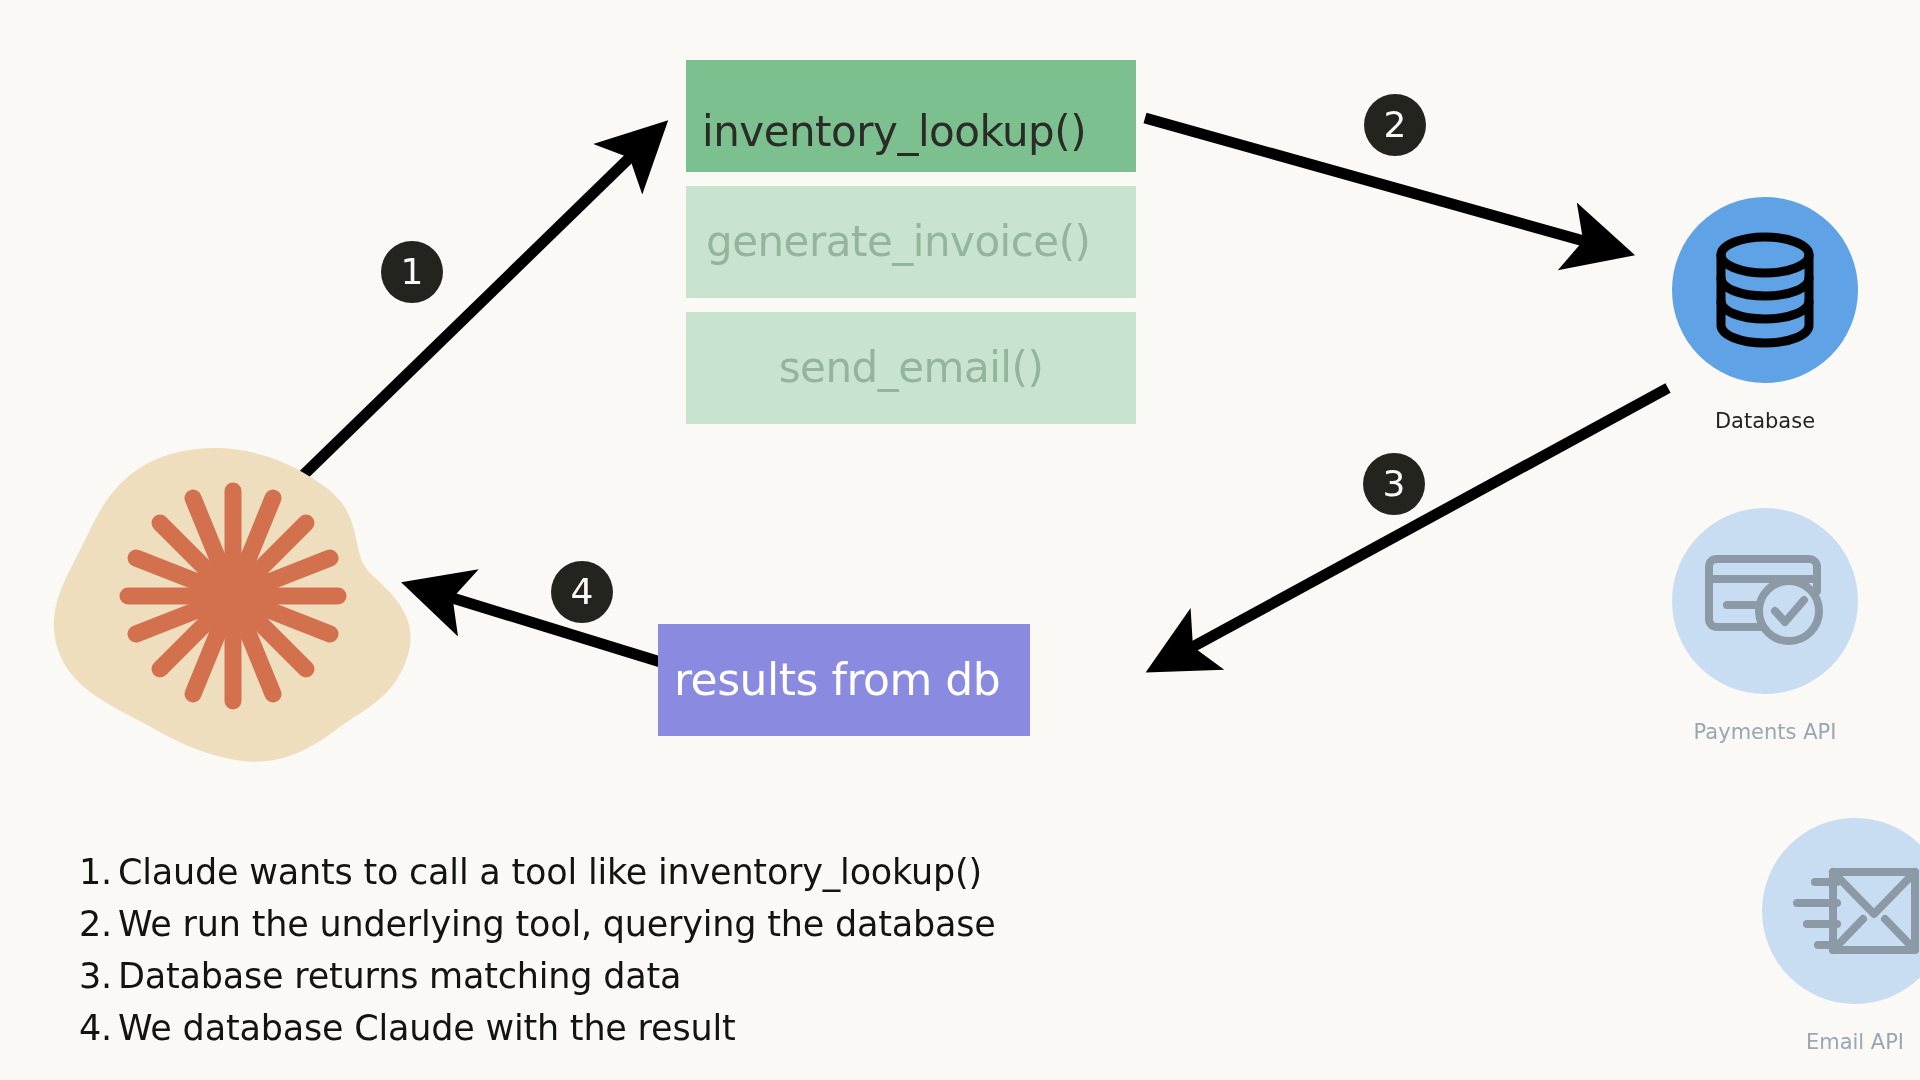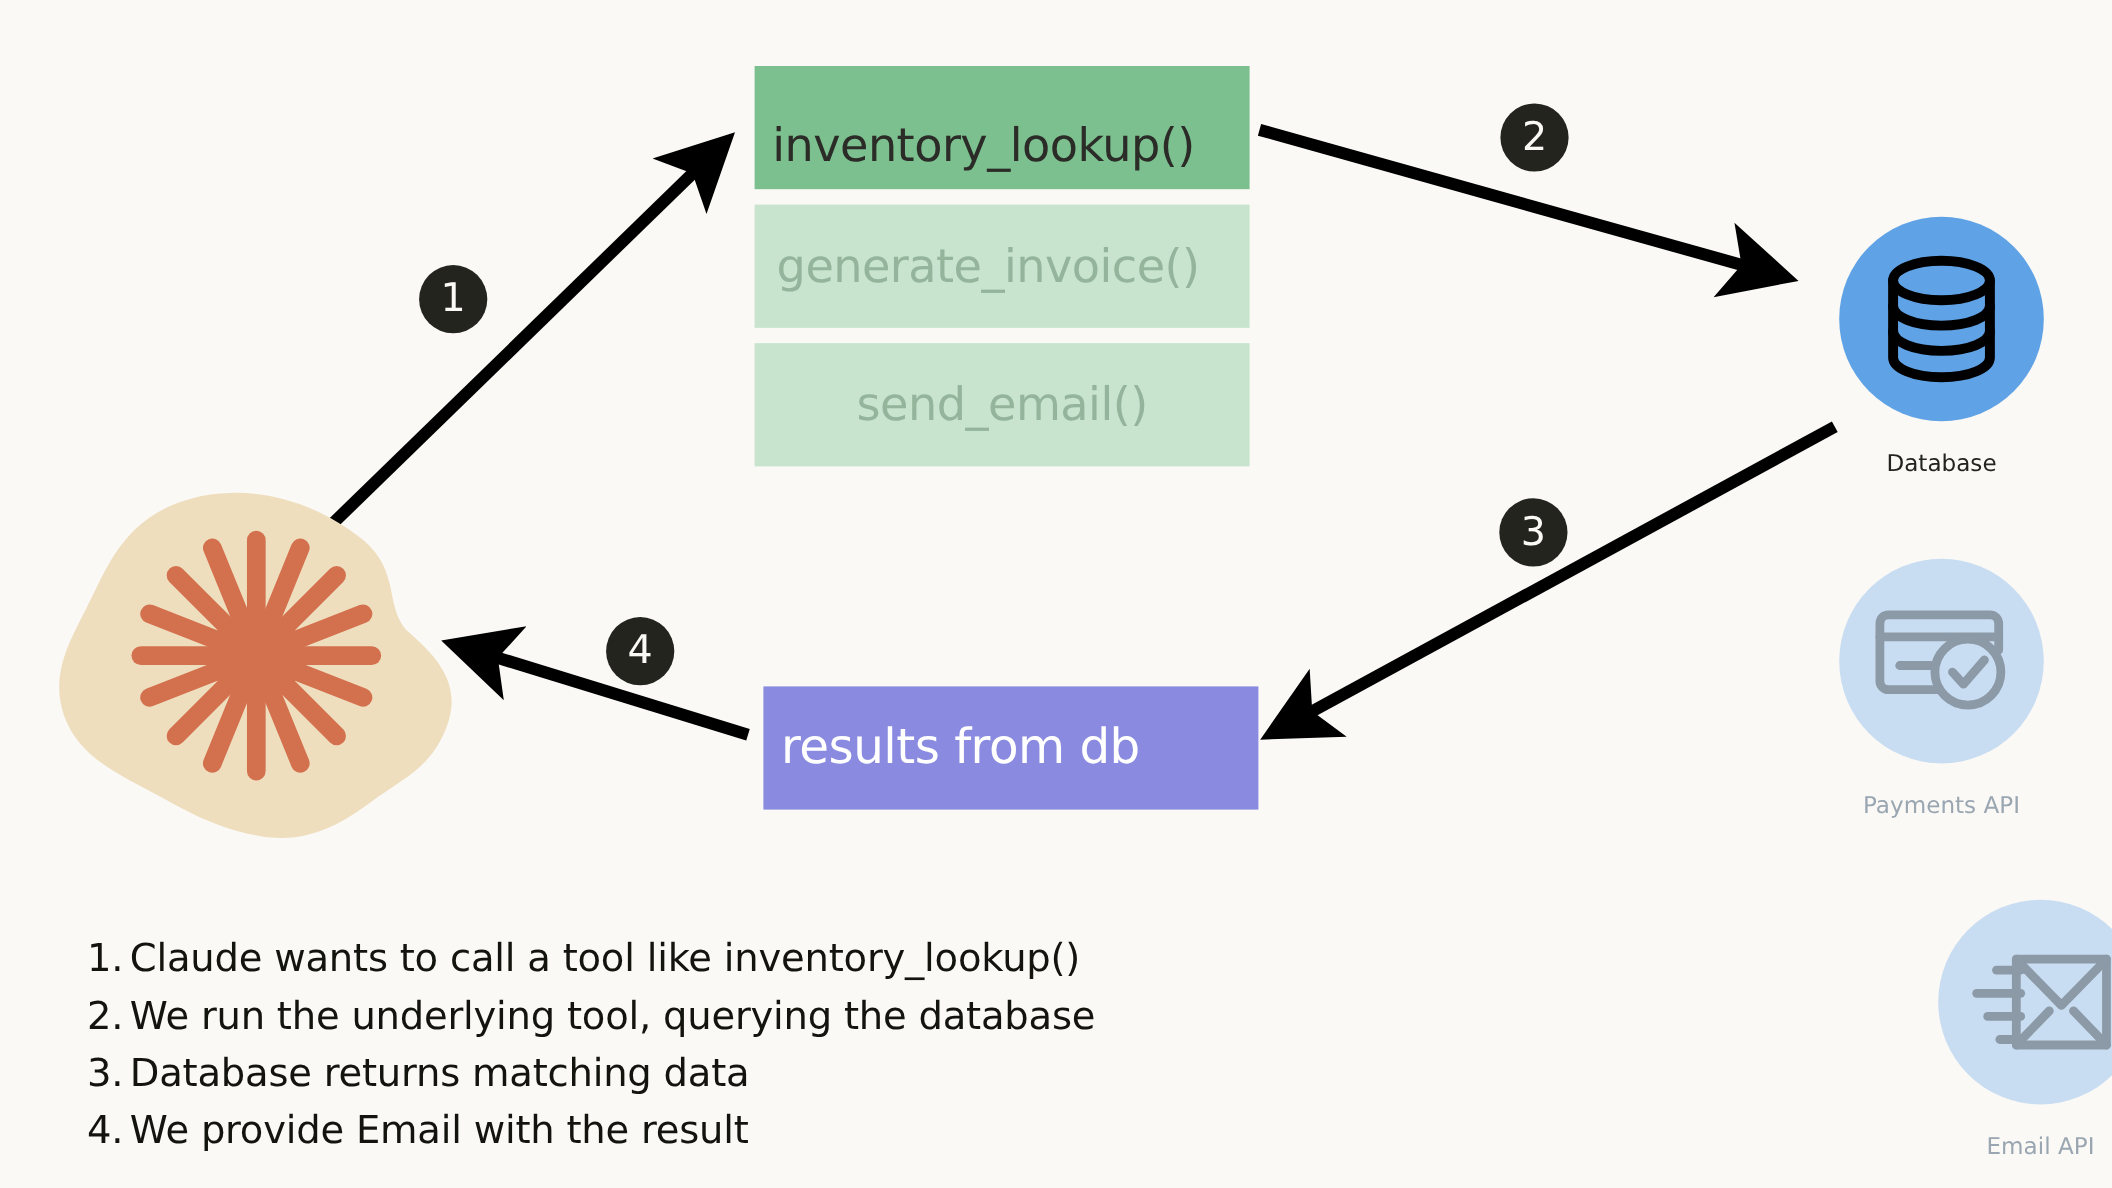--- a/index.html
+++ b/index.html
@@ -70,23 +70,23 @@
     text-align: center;
   }
   .tool-box.dim-1 .tool-label,
   .tool-box.dim-2 .tool-label {
     color: #94B59C;
   }
 
   
   .results-box {
     position: absolute;
-    left: 694px;
+    left: 658px;
     top: 624px;
-    width: 450px;
+    width: 372px;
     height: 112px;
     background: #8A8BE0;
     display: flex;
     align-items: center;
     padding-left: 16px;
     box-sizing: border-box;
   }
   .results-box .results-label {
     font-size: 44px;
     color: #FFFFFF;
@@ -301,17 +301,17 @@
     <div class="step-row">
       <span class="step-num">2.</span>
       <span class="step-text">We run the underlying tool, querying the database</span>
     </div>
     <div class="step-row">
       <span class="step-num">3.</span>
       <span class="step-text">Database returns matching data</span>
     </div>
     <div class="step-row">
       <span class="step-num">4.</span>
-      <span class="step-text">We provide Email with the result</span>
+      <span class="step-text">We database Claude with the result</span>
     </div>
   </div>
 
 </div>
 
 </body></html>

